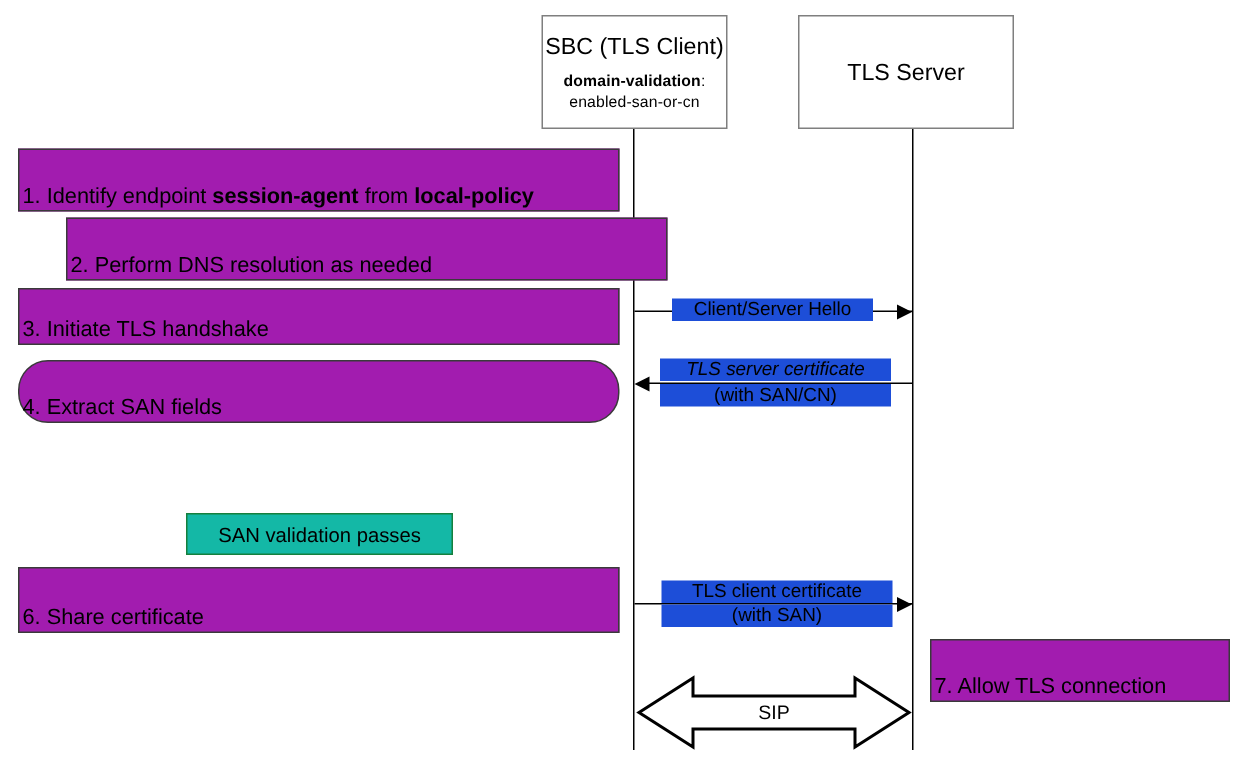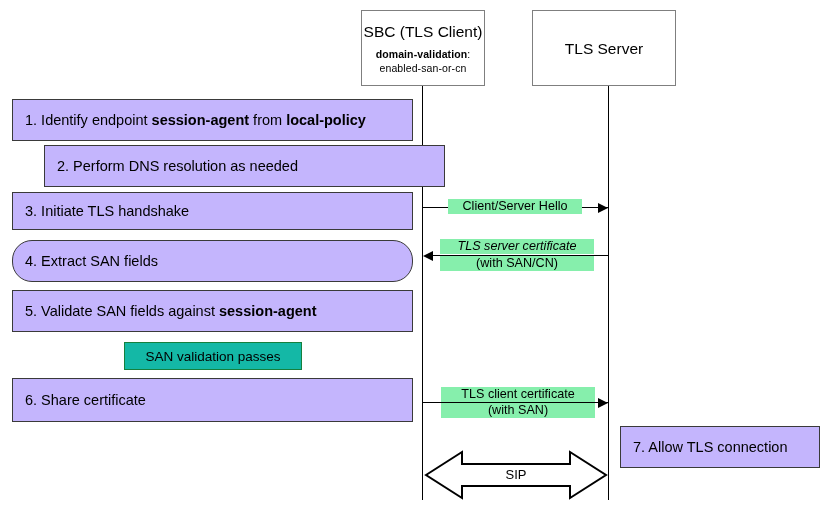--- a/index.html
+++ b/index.html
@@ -51,24 +51,24 @@
     position: absolute;
     width: 1px;
     background: #000000;
   }
 
   
   .step-box {
     position: absolute;
     box-sizing: border-box;
     border: 1px solid #3a3a3a;
-    background: #c4b5fd;
+    background: #a21caf;
     display: flex;
-    align-items: center;
-    padding-left: 12px;
+    align-items: flex-end;
+    padding-left: 2px;
     font-size: 14.5px;
     line-height: 18px;
     white-space: nowrap;
   }
   .step-box b { font-weight: bold; }
 
   
   .note-box {
     position: absolute;
     box-sizing: border-box;
@@ -85,21 +85,21 @@
   
   .msg {
     position: absolute;
   }
   .msg-label {
     position: absolute;
     font-size: 12.6px;
     line-height: 15px;
     text-align: center;
     white-space: nowrap;
-    background: #86efac;
+    background: #1d4ed8;
   }
   .msg-line {
     position: absolute;
     height: 1px;
     background: #000000;
   }
   .arrow-head {
     position: absolute;
     width: 0;
     height: 0;
@@ -159,25 +159,20 @@
   </div>
 
   <div class="step-box" style="left:12px; top:192px; width:401px; height:38px;">
     <span>3. Initiate TLS handshake</span>
   </div>
 
   <div class="step-box" style="left:12px; top:240px; width:401px; height:42px;border-radius:20px;">
     <span>4. Extract SAN fields</span>
   </div>
 
-  <div class="step-box" style="left:12px; top:290px; width:401px; height:42px;">
-    <span>
-      <span>5. Validate SAN fields against </span><b>session-agent</b>
-    </span>
-  </div>
 
   <div class="note-box" style="left:124px; top:342px; width:178px; height:28px;">
     <span>SAN validation passes</span>
   </div>
 
   <div class="step-box" style="left:12px; top:378px; width:401px; height:44px;">
     <span>6. Share certificate</span>
   </div>
 
   <div class="step-box" style="left:620px; top:415px; width:200px; height:42px; justify-content:flex-start;margin-top:11px;">

